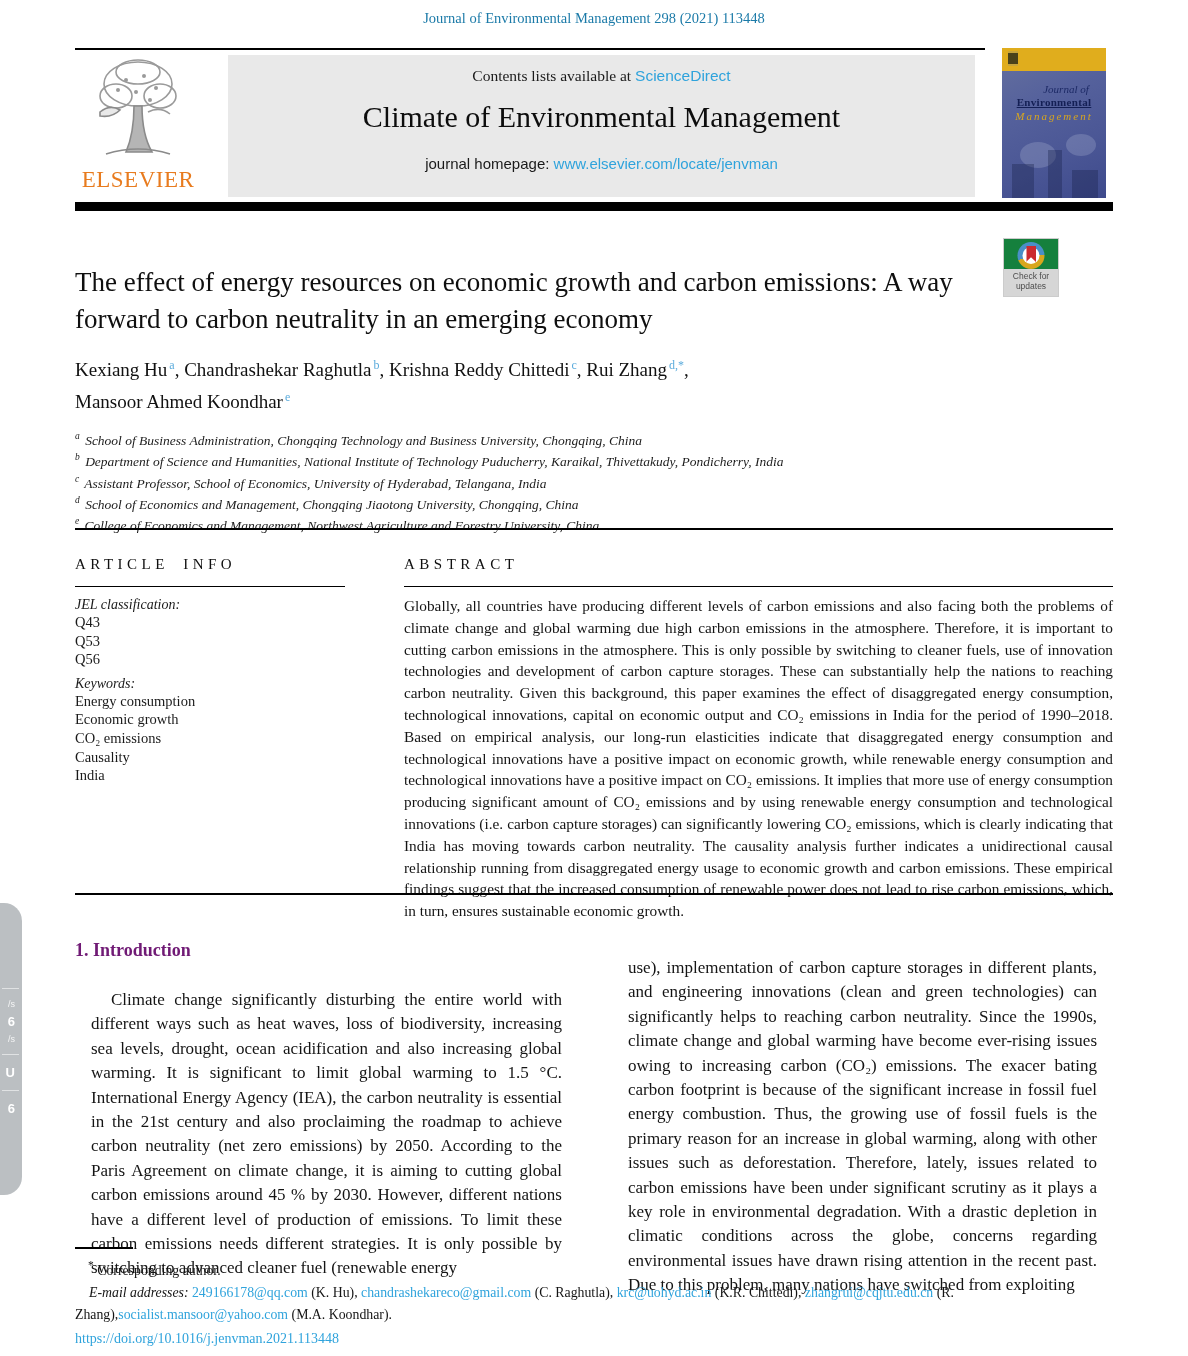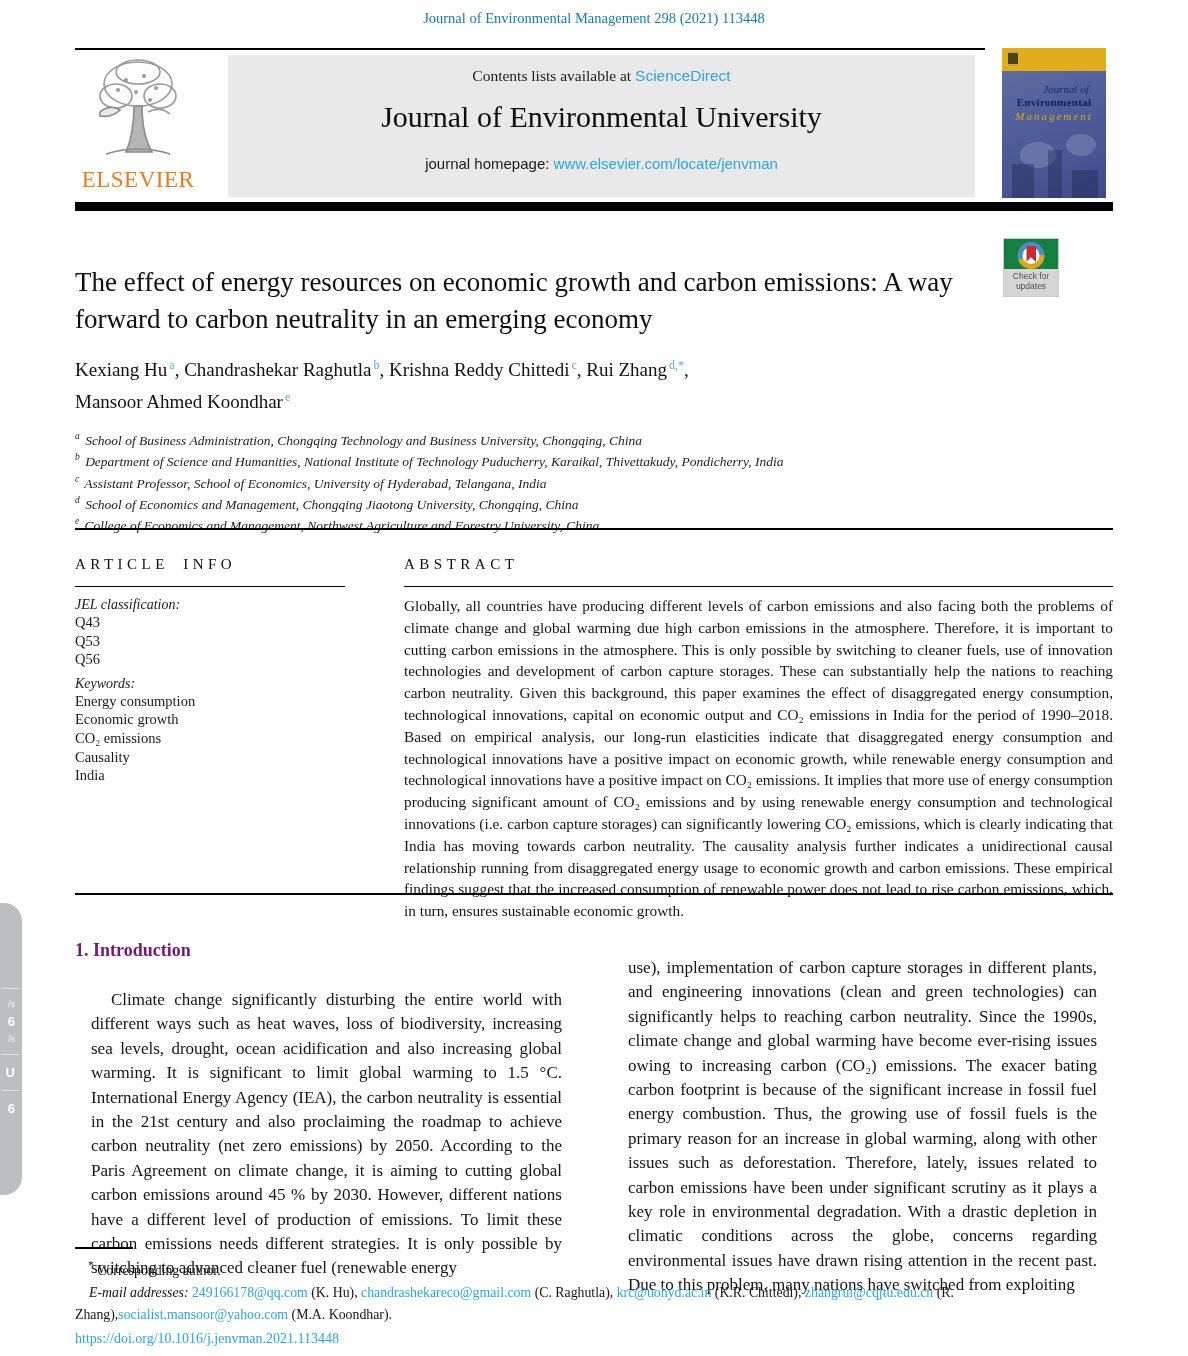--- a/index.html
+++ b/index.html
@@ -23,21 +23,21 @@
   .homepage-line{margin-top:21px;font-size:15px;color:#1a1a1a;}
 
   
   .cover{position:absolute;left:1002px;top:48px;width:104px;height:150px;overflow:hidden;cursor:pointer;
          background:linear-gradient(155deg,#66719f 0%,#55619c 35%,#4a5695 70%,#3e4a8c 100%);}
   .cover-band{position:absolute;top:0;left:0;right:0;height:23px;background:#e0ad1d;}
   .cover-mark{position:absolute;left:6px;top:3px;width:10px;height:15px;background:#4a421a;
               box-shadow:inset 0 2px 0 #c7a43a, inset 0 -2px 0 #c7a43a;}
   .cover-text{position:absolute;top:35px;left:0;right:0;text-align:center;}
   .cover-l1{font-size:11px;font-style:italic;color:#1d2a66;padding-left:24px;}
-  .cover-l2{font-size:11px;font-weight:bold;color:#141f55;letter-spacing:0.3px;margin-top:1px;}
+  .cover-l2{font-size:11px;font-weight:bold;color:#141f55;letter-spacing:0.3px;margin-top:1px;text-decoration:underline;}
   .cover-l3{font-size:11px;font-style:italic;color:#d8a61e;letter-spacing:2px;margin-top:2px;}
   .cover-sm1,.cover-sm2,.cover-sm3{position:absolute;background:rgba(22,32,72,0.35);}
   .cover-sm1{left:10px;bottom:0;width:22px;height:34px;}
   .cover-sm2{left:46px;bottom:0;width:14px;height:48px;}
   .cover-sm3{right:8px;bottom:0;width:26px;height:28px;}
   .cover-smoke1,.cover-smoke2{position:absolute;border-radius:50%;background:rgba(235,238,248,0.18);}
   .cover-smoke1{left:18px;bottom:30px;width:36px;height:26px;}
   .cover-smoke2{right:10px;bottom:42px;width:30px;height:22px;}
 
   .thick-bar{position:absolute;left:75px;top:202px;width:1038px;height:9px;background:#000;}
@@ -130,21 +130,21 @@
         </g>
       </svg>
     </span>
     <div class="elsevier-word">ELSEVIER</div>
   </div>
 
   <div class="graybox">
     <div class="contents-line">
       <span>Contents lists available at </span><a class="lk sans">ScienceDirect</a>
     </div>
-    <div class="mast-title">Journal of Environmental University</div>
+    <div class="mast-title">Climate of Environmental Management</div>
     <div class="homepage-line sans">
       <span>journal homepage: </span><a class="lk">www.elsevier.com/locate/jenvman</a>
     </div>
   </div>
 
   <div class="cover">
     <div class="cover-smoke1"></div>
     <div class="cover-smoke2"></div>
     <div class="cover-sm1"></div>
     <div class="cover-sm2"></div>

